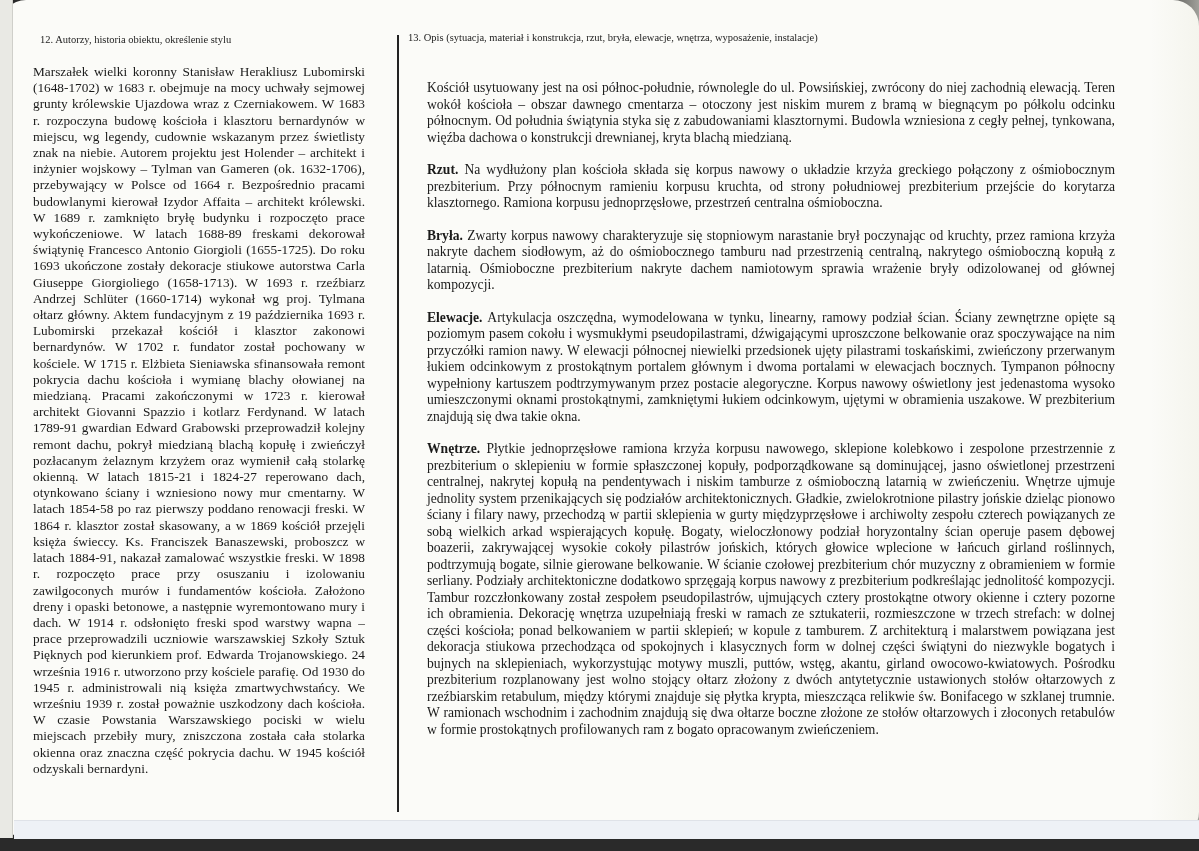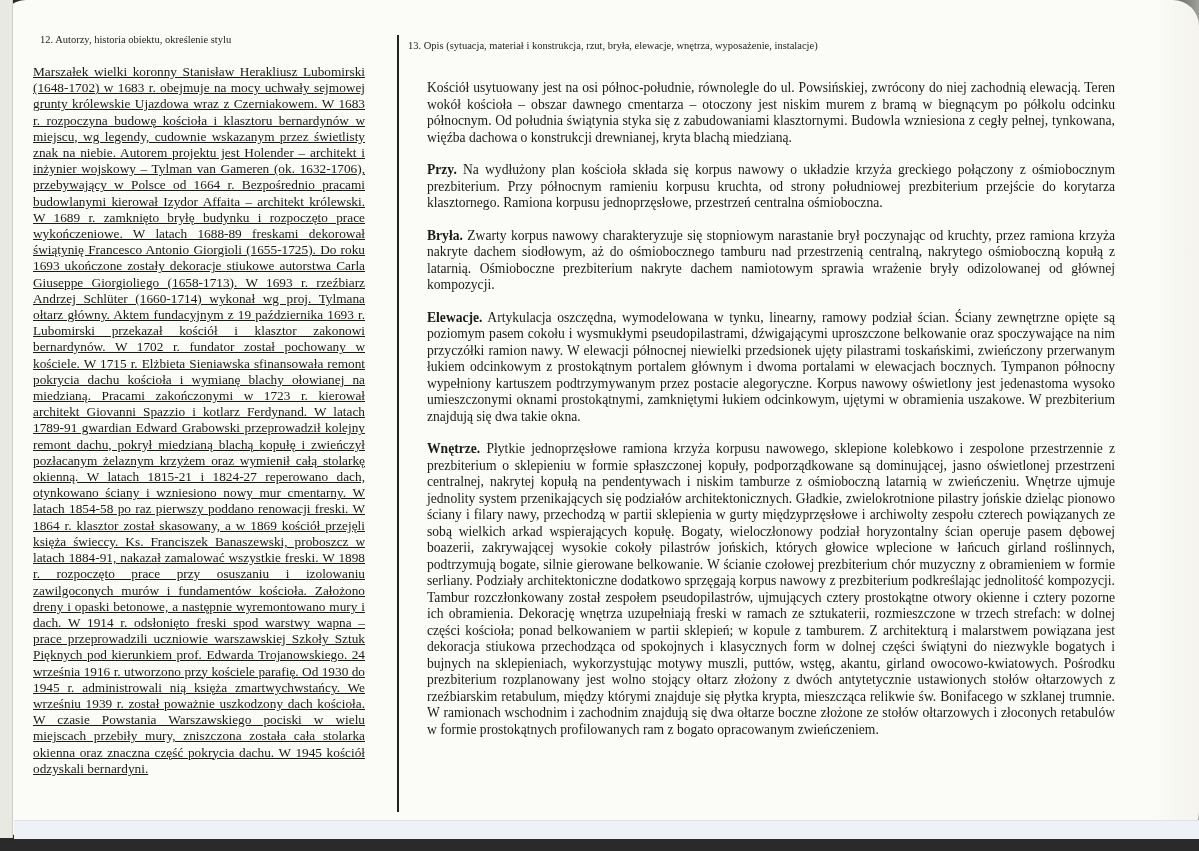--- a/index.html
+++ b/index.html
@@ -24,25 +24,25 @@
     background:#eef1f6; border-top:1px solid #dfe2e8;
   }
   .col-divider {
     position:absolute; left:397px; top:35px; width:2px; height:777px;
     background:#222;
   }
   .section-title {
     position:absolute; font-size:10.5px; line-height:12px; white-space:nowrap; color:#222;
   }
   #left-title { left:40px; top:34px; }
-  #right-title { left:408px; top:40px; }
+  #right-title { left:408px; top:32px; }
   .col-text {
     position:absolute; text-align:justify; font-size:13.3px; line-height:16.2px;
   }
-  #left-col { left:33px; top:64px; width:332px;text-decoration:underline; }
+  #left-col { left:33px; top:64px; width:332px; }
   #right-col { left:411px; top:64px; width:720px; font-size:13.6px; line-height:16.5px; }
   .para { margin:16px; }
   .para .lead { font-weight:bold; }
   .right-edge-shade {
     position:absolute; left:1150px; top:0; width:49px; height:820px;
     background:linear-gradient(to right, rgba(250,250,245,0), rgba(240,240,230,0.6));
   }
 </style>
 </head>
 <body>
@@ -54,21 +54,21 @@
   <div class="col-text" id="left-col">Marszałek wielki koronny Stanisław Herakliusz Lubomirski (1648-1702) w 1683 r. obejmuje na mocy uchwały sejmowej grunty królewskie Ujazdowa wraz z Czerniakowem. W 1683 r. rozpoczyna budowę kościoła i klasztoru bernardynów w miejscu, wg legendy, cudownie wskazanym przez świetlisty znak na niebie. Autorem projektu jest Holender – architekt i inżynier wojskowy – Tylman van Gameren (ok. 1632-1706), przebywający w Polsce od 1664 r. Bezpośrednio pracami budowlanymi kierował Izydor Affaita – architekt królewski. W 1689 r. zamknięto bryłę budynku i rozpoczęto prace wykończeniowe. W latach 1688-89 freskami dekorował świątynię Francesco Antonio Giorgioli (1655-1725). Do roku 1693 ukończone zostały dekoracje stiukowe autorstwa Carla Giuseppe Giorgioliego (1658-1713). W 1693 r. rzeźbiarz Andrzej Schlüter (1660-1714) wykonał wg proj. Tylmana ołtarz główny. Aktem fundacyjnym z 19 października 1693 r. Lubomirski przekazał kościół i klasztor zakonowi bernardynów. W 1702 r. fundator został pochowany w kościele. W 1715 r. Elżbieta Sieniawska sfinansowała remont pokrycia dachu kościoła i wymianę blachy ołowianej na miedzianą. Pracami zakończonymi w 1723 r. kierował architekt Giovanni Spazzio i kotlarz Ferdynand. W latach 1789-91 gwardian Edward Grabowski przeprowadził kolejny remont dachu, pokrył miedzianą blachą kopułę i zwieńczył pozłacanym żelaznym krzyżem oraz wymienił całą stolarkę okienną. W latach 1815-21 i 1824-27 reperowano dach, otynkowano ściany i wzniesiono nowy mur cmentarny. W latach 1854-58 po raz pierwszy poddano renowacji freski. W 1864 r. klasztor został skasowany, a w 1869 kościół przejęli księża świeccy. Ks. Franciszek Banaszewski, proboszcz w latach 1884-91, nakazał zamalować wszystkie freski. W 1898 r. rozpoczęto prace przy osuszaniu i izolowaniu zawilgoconych murów i fundamentów kościoła. Założono dreny i opaski betonowe, a następnie wyremontowano mury i dach. W 1914 r. odsłonięto freski spod warstwy wapna – prace przeprowadzili uczniowie warszawskiej Szkoły Sztuk Pięknych pod kierunkiem prof. Edwarda Trojanowskiego. 24 września 1916 r. utworzono przy kościele parafię. Od 1930 do 1945 r. administrowali nią księża zmartwychwstańcy. We wrześniu 1939 r. został poważnie uszkodzony dach kościoła. W czasie Powstania Warszawskiego pociski w wielu miejscach przebiły mury, zniszczona została cała stolarka okienna oraz znaczna część pokrycia dachu. W 1945 kościół odzyskali bernardyni.</div>
 
   <div class="col-divider"></div>
 
   <div class="section-title" id="right-title">13. Opis (sytuacja, materiał i konstrukcja, rzut, bryła, elewacje, wnętrza, wyposażenie, instalacje)</div>
   <div class="col-text" id="right-col">
     <p class="para">
       <span>Kościół usytuowany jest na osi północ-południe, równolegle do ul. Powsińskiej, zwrócony do niej zachodnią elewacją. Teren wokół kościoła – obszar dawnego cmentarza – otoczony jest niskim murem z bramą w biegnącym po półkolu odcinku północnym. Od południa świątynia styka się z zabudowaniami klasztornymi. Budowla wzniesiona z cegły pełnej, tynkowana, więźba dachowa o konstrukcji drewnianej, kryta blachą miedzianą.</span>
     </p>
     <p class="para">
-      <span class="lead">Przy.</span><span> Na wydłużony plan kościoła składa się korpus nawowy o układzie krzyża greckiego połączony z ośmiobocznym prezbiterium. Przy północnym ramieniu korpusu kruchta, od strony południowej prezbiterium przejście do korytarza klasztornego. Ramiona korpusu jednoprzęsłowe, przestrzeń centralna ośmioboczna.</span>
+      <span class="lead">Rzut.</span><span> Na wydłużony plan kościoła składa się korpus nawowy o układzie krzyża greckiego połączony z ośmiobocznym prezbiterium. Przy północnym ramieniu korpusu kruchta, od strony południowej prezbiterium przejście do korytarza klasztornego. Ramiona korpusu jednoprzęsłowe, przestrzeń centralna ośmioboczna.</span>
     </p>
     <p class="para">
       <span class="lead">Bryła.</span><span> Zwarty korpus nawowy charakteryzuje się stopniowym narastanie brył poczynając od kruchty, przez ramiona krzyża nakryte dachem siodłowym, aż do ośmiobocznego tamburu nad przestrzenią centralną, nakrytego ośmioboczną kopułą z latarnią. Ośmioboczne prezbiterium nakryte dachem namiotowym sprawia wrażenie bryły odizolowanej od głównej kompozycji.</span>
     </p>
     <p class="para">
       <span class="lead">Elewacje.</span><span> Artykulacja oszczędna, wymodelowana w tynku, linearny, ramowy podział ścian. Ściany zewnętrzne opięte są poziomym pasem cokołu i wysmukłymi pseudopilastrami, dźwigającymi uproszczone belkowanie oraz spoczywające na nim przyczółki ramion nawy. W elewacji północnej niewielki przedsionek ujęty pilastrami toskańskimi, zwieńczony przerwanym łukiem odcinkowym z prostokątnym portalem głównym i dwoma portalami w elewacjach bocznych. Tympanon północny wypełniony kartuszem podtrzymywanym przez postacie alegoryczne. Korpus nawowy oświetlony jest jedenastoma wysoko umieszczonymi oknami prostokątnymi, zamkniętymi łukiem odcinkowym, ujętymi w obramienia uszakowe. W prezbiterium znajdują się dwa takie okna.</span>
     </p>
     <p class="para">
       <span class="lead">Wnętrze.</span><span> Płytkie jednoprzęsłowe ramiona krzyża korpusu nawowego, sklepione kolebkowo i zespolone przestrzennie z prezbiterium o sklepieniu w formie spłaszczonej kopuły, podporządkowane są dominującej, jasno oświetlonej przestrzeni centralnej, nakrytej kopułą na pendentywach i niskim tamburze z ośmioboczną latarnią w zwieńczeniu. Wnętrze ujmuje jednolity system przenikających się podziałów architektonicznych. Gładkie, zwielokrotnione pilastry jońskie dzieląc pionowo ściany i filary nawy, przechodzą w partii sklepienia w gurty międzyprzęsłowe i archiwolty zespołu czterech powiązanych ze sobą wielkich arkad wspierających kopułę. Bogaty, wieloczłonowy podział horyzontalny ścian operuje pasem dębowej boazerii, zakrywającej wysokie cokoły pilastrów jońskich, których głowice wplecione w łańcuch girland roślinnych, podtrzymują bogate, silnie gierowane belkowanie. W ścianie czołowej prezbiterium chór muzyczny z obramieniem w formie serliany. Podziały architektoniczne dodatkowo sprzęgają korpus nawowy z prezbiterium podkreślając jednolitość kompozycji. Tambur rozczłonkowany został zespołem pseudopilastrów, ujmujących cztery prostokątne otwory okienne i cztery pozorne ich obramienia. Dekorację wnętrza uzupełniają freski w ramach ze sztukaterii, rozmieszczone w trzech strefach: w dolnej części kościoła; ponad belkowaniem w partii sklepień; w kopule z tamburem. Z architekturą i malarstwem powiązana jest dekoracja stiukowa przechodząca od spokojnych i klasycznych form w dolnej części świątyni do niezwykle bogatych i bujnych na sklepieniach, wykorzystując motywy muszli, puttów, wstęg, akantu, girland owocowo-kwiatowych. Pośrodku prezbiterium rozplanowany jest wolno stojący ołtarz złożony z dwóch antytetycznie ustawionych stołów ołtarzowych z rzeźbiarskim retabulum, między którymi znajduje się płytka krypta, mieszcząca relikwie św. Bonifacego w szklanej trumnie. W ramionach wschodnim i zachodnim znajdują się dwa ołtarze boczne złożone ze stołów ołtarzowych i złoconych retabulów w formie prostokątnych profilowanych ram z bogato opracowanym zwieńczeniem.</span>
     </p>

